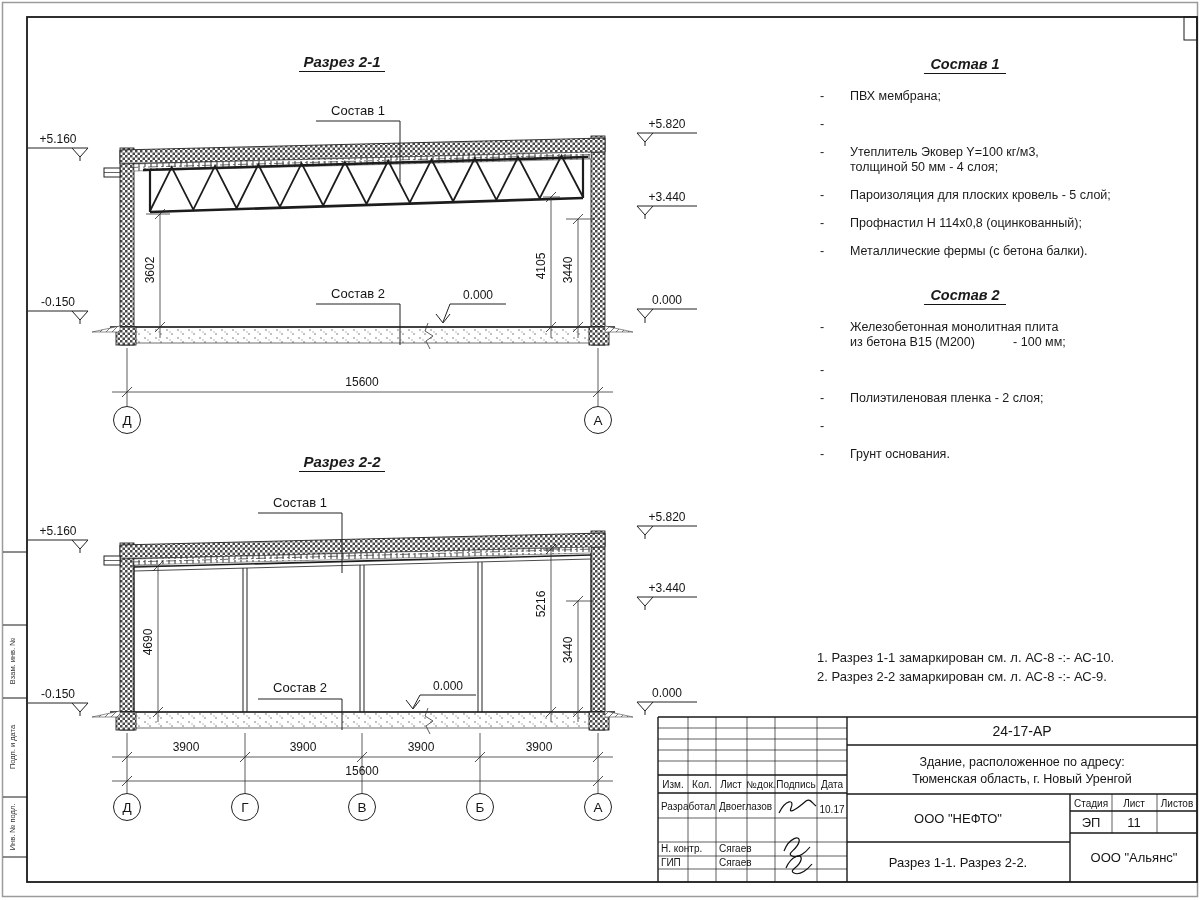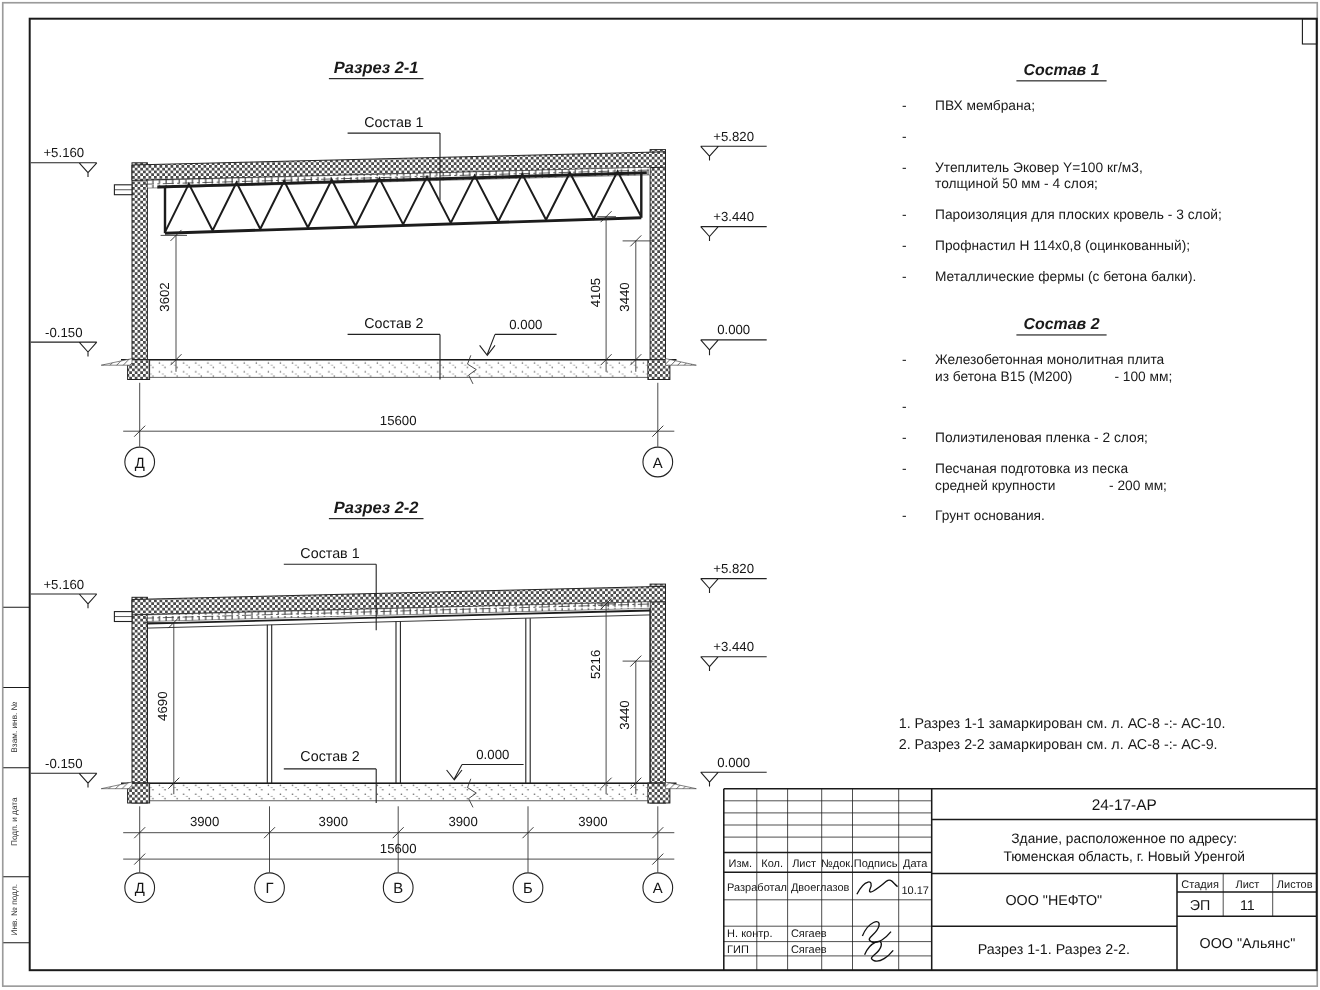--- a/index.html
+++ b/index.html
@@ -291,21 +291,21 @@
     <div class="comp-item">
           <span class="dash">-</span>
         </div>
     <div class="comp-item">
           <span class="dash">-</span>
           <span class="txt">Утеплитель Эковер Y=100 кг/м3,
 толщиной 50 мм - 4 слоя;</span>
         </div>
     <div class="comp-item">
           <span class="dash">-</span>
-          <span class="txt">Пароизоляция для плоских кровель - 3 слой;</span>
+          <span class="txt">Пароизоляция для плоских кровель - 5 слой;</span>
         </div>
     <div class="comp-item">
           <span class="dash">-</span>
           <span class="txt">Профнастил Н 114х0,8 (оцинкованный);</span>
         </div>
     <div class="comp-item">
           <span class="dash">-</span>
           <span class="txt">Металлические фермы (с бетона балки).</span>
         </div>
   </div>
@@ -323,22 +323,20 @@
         </div>
     <div class="comp-item">
           <span class="dash">-</span>
         </div>
     <div class="comp-item">
           <span class="dash">-</span>
           <span class="txt">Полиэтиленовая пленка - 2 слоя;</span>
         </div>
     <div class="comp-item">
           <span class="dash">-</span>
-          <span class="txt">Песчаная подготовка из песка
-средней крупности&nbsp;&nbsp;&nbsp;&nbsp;&nbsp;&nbsp;&nbsp;&nbsp;&nbsp;&nbsp;&nbsp;&nbsp;&nbsp;&nbsp;- 200 мм;</span>
         </div>
     <div class="comp-item">
           <span class="dash">-</span>
           <span class="txt">Грунт основания.</span>
         </div>
   </div>
 </div>
 
 <div class="notes">
   <div>1. Разрез 1-1 замаркирован см. л. АС-8 -:- АС-10.</div>

